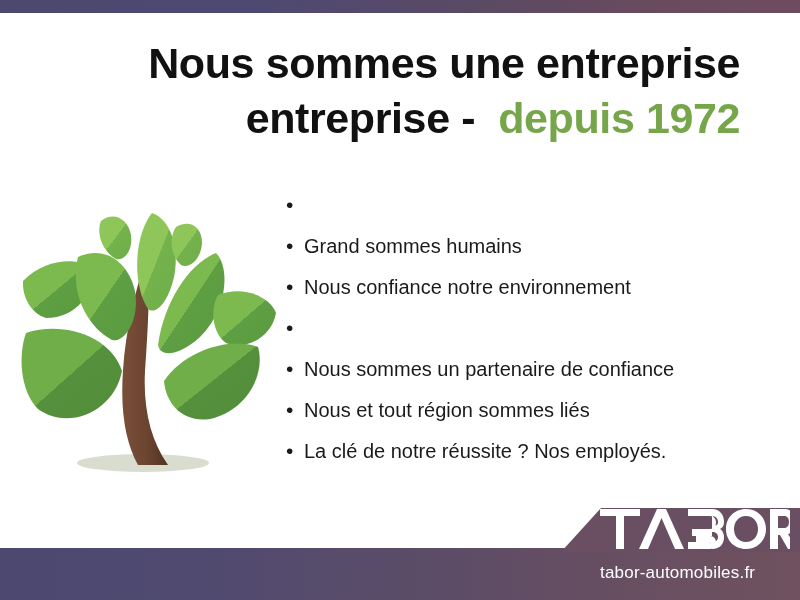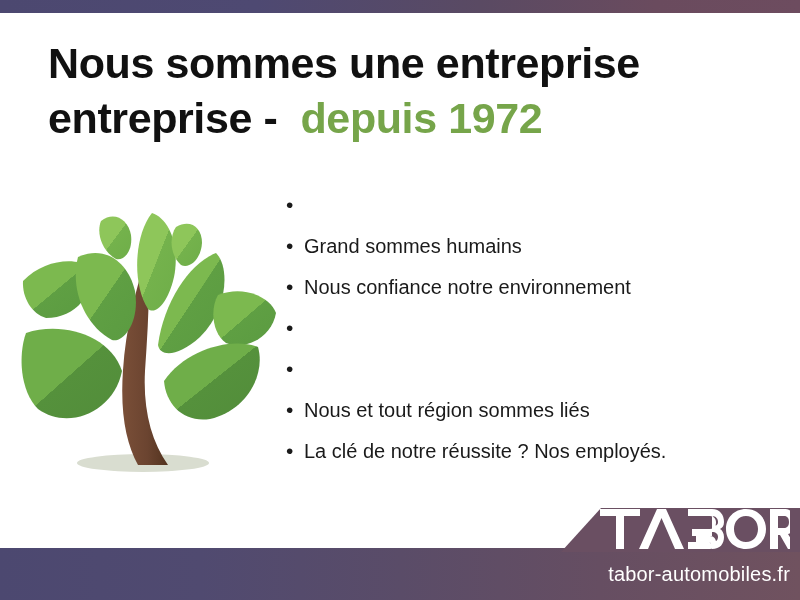--- a/index.html
+++ b/index.html
@@ -47,24 +47,24 @@
     width: 247px;
     height: 44px;
     background: #6a4f62;
     -webkit-clip-path: polygon(8px 100%, 48px 0, 100% 0, 100% 100%);
     clip-path: polygon(8px 100%, 48px 0, 100% 0, 100% 100%);
   }
 
   
   .title-block {
     position: absolute;
-    left: 48px;
+    left: 60px;
     top: 36px;
     width: 680px;
-    text-align: left;
+    text-align: right;
   }
   .title-line {
     font-size: 43px;
     font-weight: bold;
     line-height: 55px;
     color: #111111;
     letter-spacing: -0.4px;
     white-space: nowrap;
   }
   .title-accent {
@@ -109,23 +109,23 @@
     left: 600px;
     top: 509px;
     width: 190px;
     height: 40px;
   }
   .logo-sub {
     position: absolute;
     left: 600px;
     top: 563px;
     width: 190px;
-    text-align: right;
+    text-align: left;
     color: #ffffff;
-    font-size: 20px;
+    font-size: 17px;
     letter-spacing: 0.2px;
     white-space: nowrap;
   }
 
   
   .tree {
     position: absolute;
     left: 18px;
     top: 185px;
     width: 265px;
@@ -200,20 +200,21 @@
     </div>
     <div class="bullet-row">
       <span class="bullet-dot">•</span>
       <span class="bullet-text">Nous confiance notre environnement</span>
     </div>
     <div class="bullet-row">
       <span class="bullet-dot">•</span>
     </div>
     <div class="bullet-row">
       <span class="bullet-dot">•</span>
+      <span class="bullet-text">Nous sommes un partenaire de confiance</span>
     </div>
     <div class="bullet-row">
       <span class="bullet-dot">•</span>
       <span class="bullet-text">Nous et tout région sommes liés</span>
     </div>
     <div class="bullet-row">
       <span class="bullet-dot">•</span>
       <span class="bullet-text">La clé de notre réussite ? Nos employés.</span>
     </div>
   </div>

